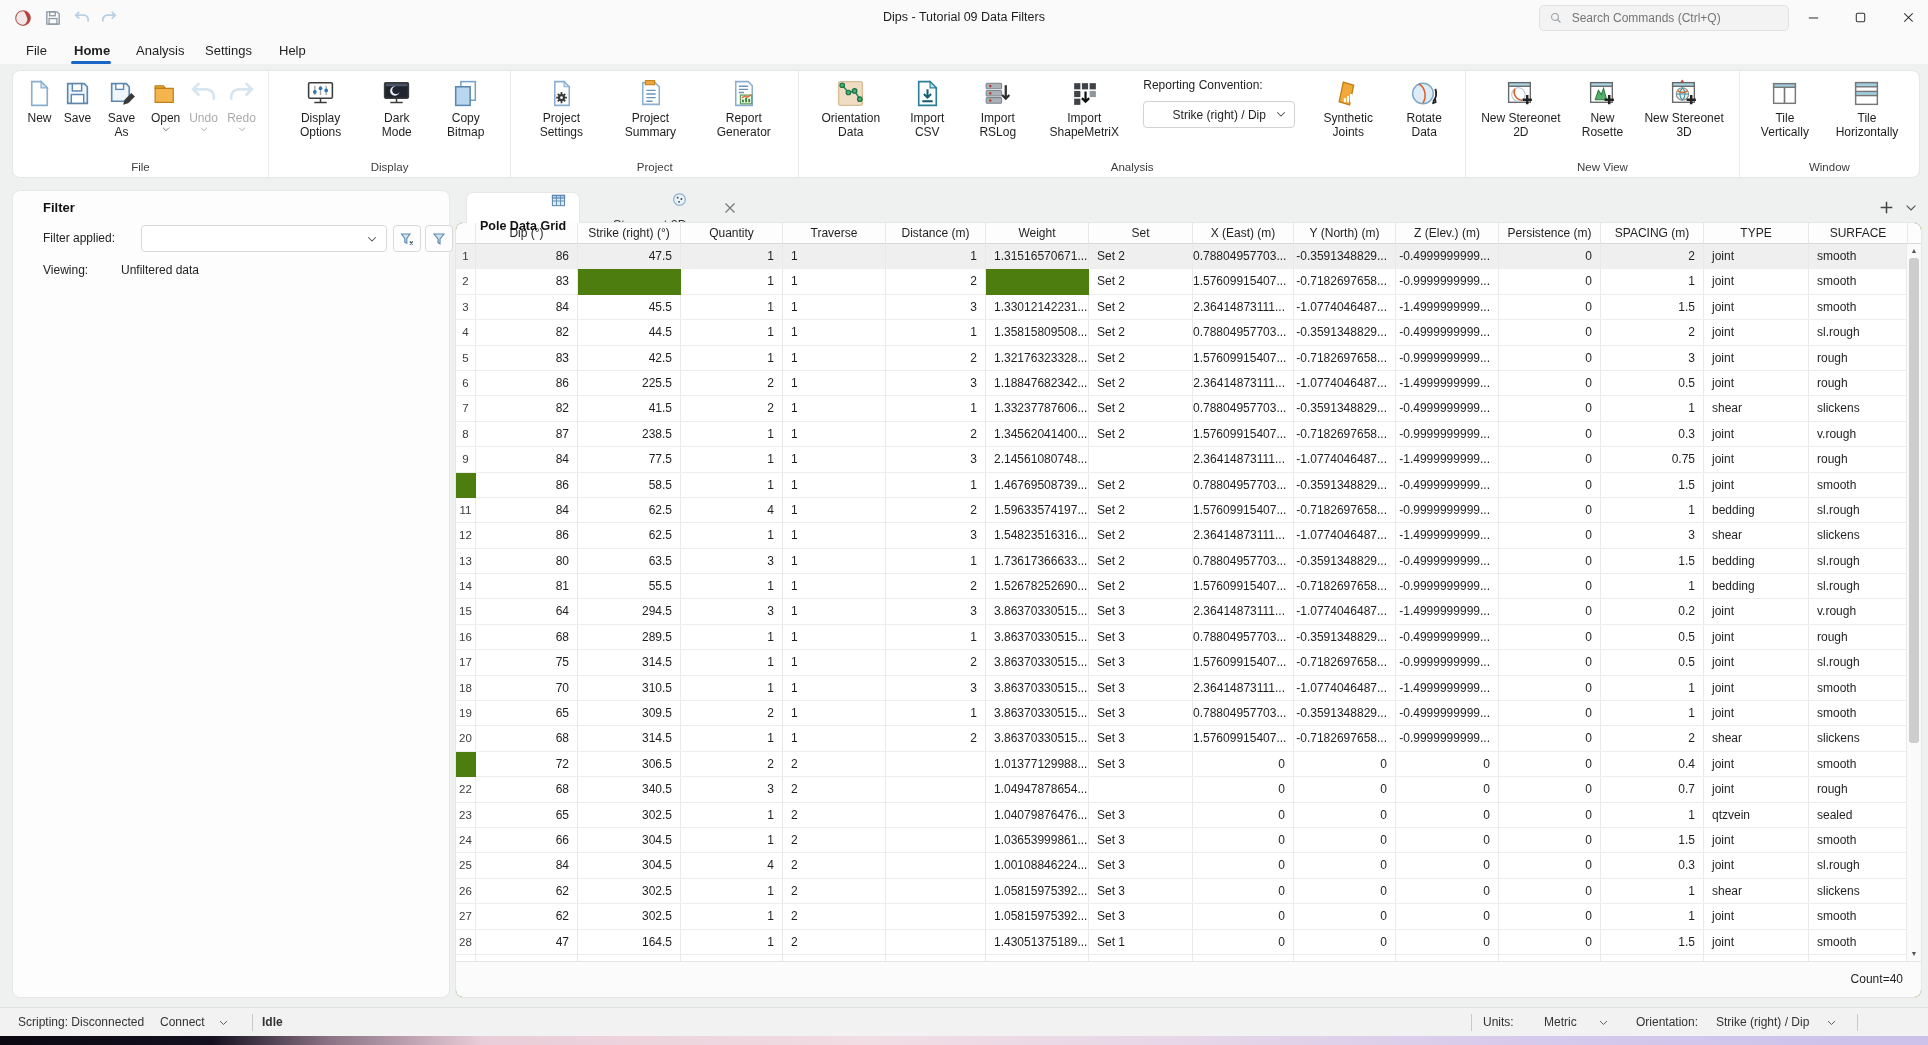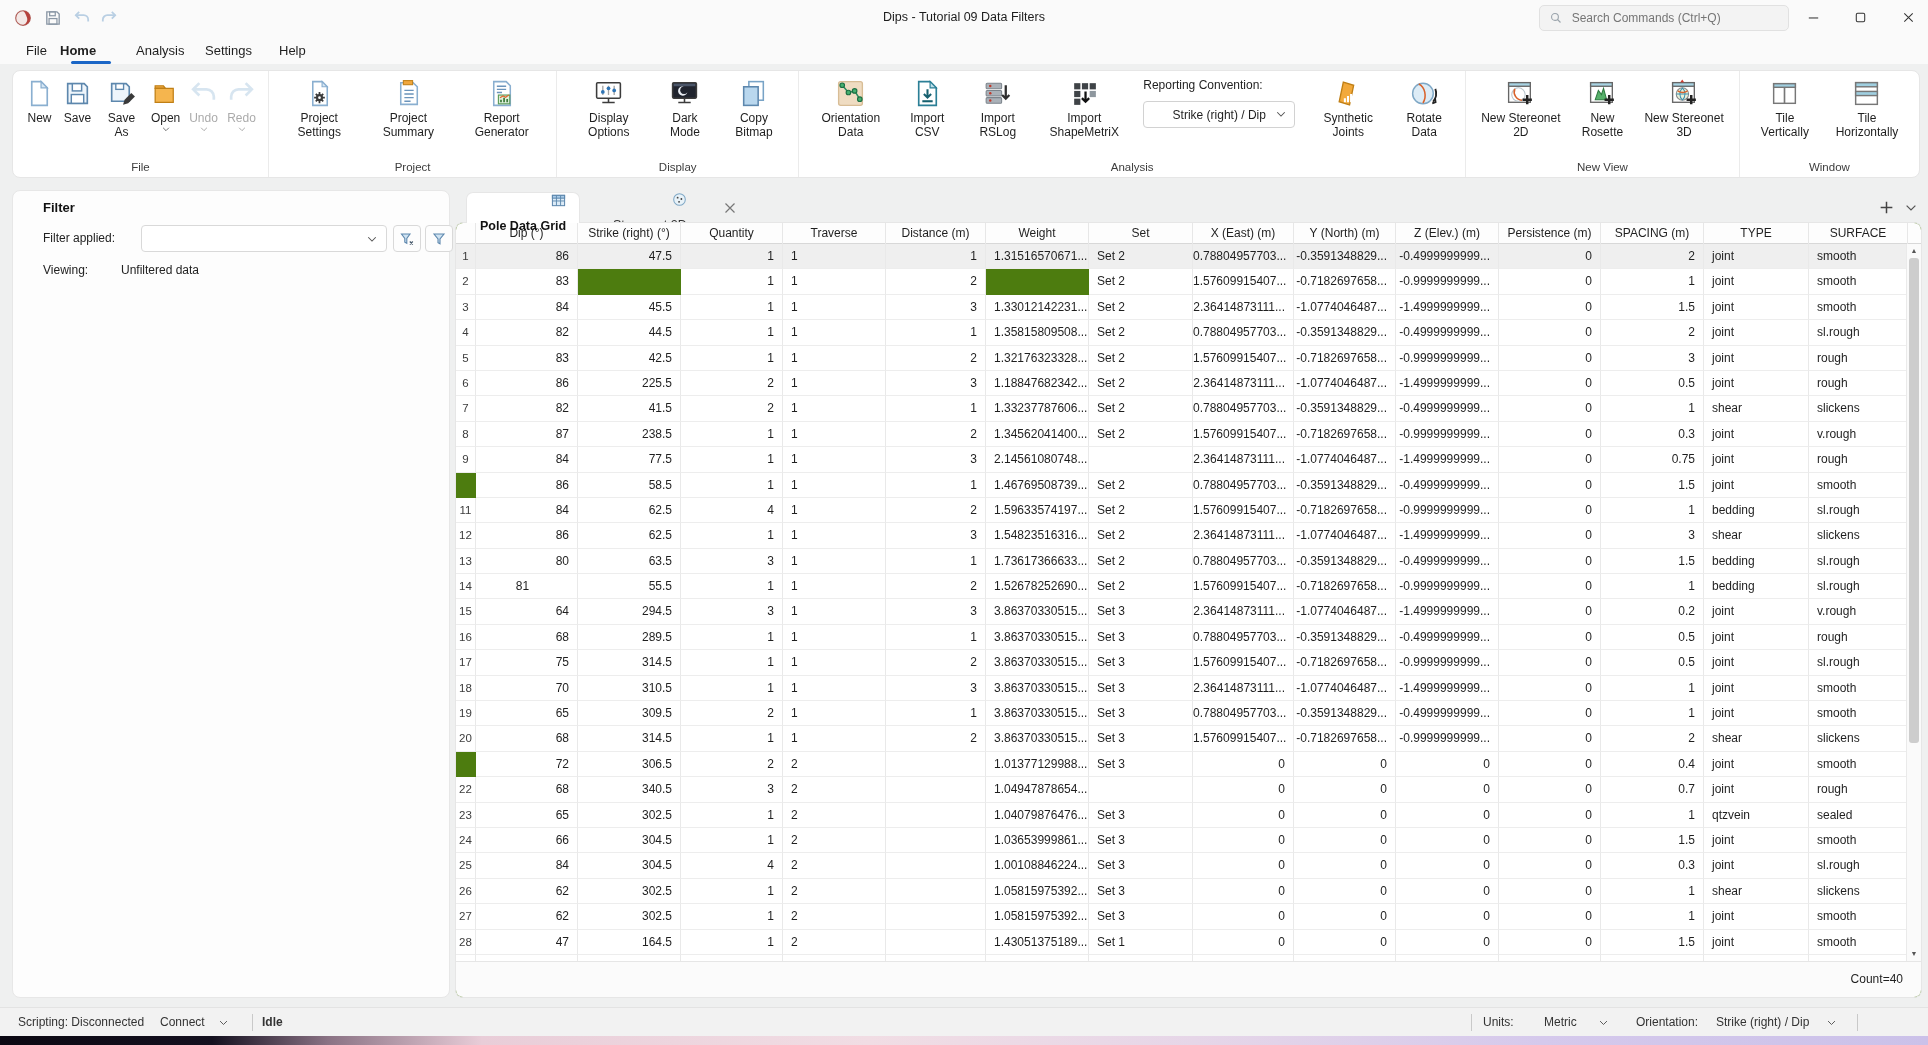--- a/index.html
+++ b/index.html
@@ -164,21 +164,21 @@
       <span>
         <svg viewBox="0 0 16 16">
           <path d="M3.5 3.5l9 9M12.5 3.5l-9 9" stroke="#333" stroke-width="1.1"></path>
         </svg>
       </span>
     </div>
 </div>
 
 <div id="menubar">
   <span class="menu-item" style="left:23px">File</span>
-  <span class="menu-item active" style="left:57px">Home</span>
+  <span class="menu-item active" style="left:71px">Home</span>
   <span class="menu-item" style="left:133px">Analysis</span>
   <span class="menu-item" style="left:202px">Settings</span>
   <span class="menu-item" style="left:276px">Help</span>
   <div id="menu-underline" style="left:71px;width:40px"></div>
 </div>
 
 <div id="ribbon">
     <div class="rgroup">
       <div class="rbuttons">
         <div class="rbtn">
@@ -247,20 +247,58 @@
           </span>
           <span class="rlab">Redo</span>
           <span class="rchev">
             <svg viewBox="0 0 16 12">
               <path d="M3 3l5 5 5-5" stroke="#555" stroke-width="1.4" fill="none"></path>
             </svg>
           </span>
         </div>
       </div>
       <div class="rgroup-label">File</div>
+    </div>
+    <div class="rgroup">
+      <div class="rbuttons">
+        <div class="rbtn">
+          <span>
+            <svg viewBox="0 0 30 30">
+              <rect x="3.5" y="4.5" width="23" height="15" rx="1" fill="#fff" stroke="#3c3c3c" stroke-width="1.5"></rect>
+              <path d="M15 19.5v4M9 23.8h12" stroke="#3c3c3c" stroke-width="1.5"></path>
+              <path d="M9.5 7.5v9M15 7.5v9M20.5 7.5v9" stroke="#a5a5a5" stroke-width="1.3"></path>
+              <circle cx="9.5" cy="13.5" r="1.8" fill="#2e74b5"></circle>
+              <circle cx="15" cy="10" r="1.8" fill="#2e74b5"></circle>
+              <circle cx="20.5" cy="12" r="1.8" fill="#2e74b5"></circle>
+            </svg>
+          </span>
+          <span class="rlab">Display Options</span>
+        </div>
+        <div class="rbtn">
+          <span>
+            <svg viewBox="0 0 30 30">
+              <rect x="3.5" y="4.5" width="23" height="15" rx="1" fill="#20242e" stroke="#3c3c3c" stroke-width="1.5"></rect>
+              <rect x="4.5" y="5.5" width="21" height="2.5" fill="#4a5568"></rect>
+              <path d="M17.8 13.8a3.8 3.8 0 1 1-3.6-5.8 4.6 4.6 0 1 0 3.6 5.8z" fill="#e8ecf2"></path>
+              <path d="M15 19.5v4M9 23.8h12" stroke="#3c3c3c" stroke-width="1.5"></path>
+            </svg>
+          </span>
+          <span class="rlab">Dark Mode</span>
+        </div>
+        <div class="rbtn">
+          <span>
+            <svg viewBox="0 0 30 30">
+              <rect x="10.5" y="3.5" width="14" height="18" fill="#fff" stroke="#78a3c6" stroke-width="1.5"></rect>
+              <rect x="5.5" y="8.5" width="14" height="18" fill="#b9d7ee" stroke="#5d87ad" stroke-width="1.5"></rect>
+            </svg>
+          </span>
+          <span class="rlab">Copy Bitmap</span>
+        </div>
+      </div>
+      <div class="rgroup-label">Display</div>
     </div>
     <div class="rgroup">
       <div class="rbuttons">
         <div class="rbtn">
           <span>
             <svg viewBox="0 0 30 30">
               <path d="M8.5 3.5h9l5 5v18h-14z" fill="#fff" stroke="#8aafd0" stroke-width="1.5"></path>
               <path d="M17.5 3.5v5h5z" fill="#d6e7f5" stroke="#8aafd0" stroke-width="1.1"></path>
               <g stroke="#3a3a3a" stroke-width="1.7">
                 <path d="M15 13.6v10.8M9.8 19h10.4M11.4 15.4l7.2 7.2M18.6 15.4l-7.2 7.2"></path>
@@ -288,58 +326,20 @@
               <path d="M10.5 8h9M10.5 11h9M10.5 14h5" stroke="#6b94bb" stroke-width="1.3"></path>
               <rect x="12" y="16.5" width="11" height="8.5" fill="#dff0dc" stroke="#5a9a57" stroke-width="1.1"></rect>
               <path d="M14.5 23.5v-2.5M17.5 23.5v-4.5M20.5 23.5v-3.2" stroke="#3f7d3c" stroke-width="1.7"></path>
               <path d="M13.5 19.2l3-1.8 2.5 1.3 3-2.2" stroke="#e0662e" stroke-width="1.1" fill="none"></path>
             </svg>
           </span>
           <span class="rlab">Report Generator</span>
         </div>
       </div>
       <div class="rgroup-label">Project</div>
-    </div>
-    <div class="rgroup">
-      <div class="rbuttons">
-        <div class="rbtn">
-          <span>
-            <svg viewBox="0 0 30 30">
-              <rect x="3.5" y="4.5" width="23" height="15" rx="1" fill="#fff" stroke="#3c3c3c" stroke-width="1.5"></rect>
-              <path d="M15 19.5v4M9 23.8h12" stroke="#3c3c3c" stroke-width="1.5"></path>
-              <path d="M9.5 7.5v9M15 7.5v9M20.5 7.5v9" stroke="#a5a5a5" stroke-width="1.3"></path>
-              <circle cx="9.5" cy="13.5" r="1.8" fill="#2e74b5"></circle>
-              <circle cx="15" cy="10" r="1.8" fill="#2e74b5"></circle>
-              <circle cx="20.5" cy="12" r="1.8" fill="#2e74b5"></circle>
-            </svg>
-          </span>
-          <span class="rlab">Display Options</span>
-        </div>
-        <div class="rbtn">
-          <span>
-            <svg viewBox="0 0 30 30">
-              <rect x="3.5" y="4.5" width="23" height="15" rx="1" fill="#20242e" stroke="#3c3c3c" stroke-width="1.5"></rect>
-              <rect x="4.5" y="5.5" width="21" height="2.5" fill="#4a5568"></rect>
-              <path d="M17.8 13.8a3.8 3.8 0 1 1-3.6-5.8 4.6 4.6 0 1 0 3.6 5.8z" fill="#e8ecf2"></path>
-              <path d="M15 19.5v4M9 23.8h12" stroke="#3c3c3c" stroke-width="1.5"></path>
-            </svg>
-          </span>
-          <span class="rlab">Dark Mode</span>
-        </div>
-        <div class="rbtn">
-          <span>
-            <svg viewBox="0 0 30 30">
-              <rect x="10.5" y="3.5" width="14" height="18" fill="#fff" stroke="#78a3c6" stroke-width="1.5"></rect>
-              <rect x="5.5" y="8.5" width="14" height="18" fill="#b9d7ee" stroke="#5d87ad" stroke-width="1.5"></rect>
-            </svg>
-          </span>
-          <span class="rlab">Copy Bitmap</span>
-        </div>
-      </div>
-      <div class="rgroup-label">Display</div>
     </div>
     <div class="rgroup">
       <div class="rbuttons">
         <div class="rbtn">
           <span>
             <svg viewBox="0 0 30 30">
               <rect x="3.5" y="3.5" width="23" height="23" rx="2" fill="#efdcc2" stroke="#d8bd96" stroke-width="1.3"></rect>
               <path d="M7 7l6 7 6-1.5 5 8" stroke="#2c8c5e" stroke-width="1.5" fill="none"></path>
               <g fill="#45b06f" stroke="#1d6f44" stroke-width="1.1">
                 <circle cx="7" cy="7" r="2.2"></circle>
@@ -801,21 +801,21 @@
         <div class="gcell al-r" style="width: 101px;">0.78804957703...</div>
         <div class="gcell al-r" style="width: 102px;">-0.3591348829...</div>
         <div class="gcell al-r" style="width: 103px;">-0.4999999999...</div>
         <div class="gcell al-r" style="width: 102px;">0</div>
         <div class="gcell al-r" style="width: 103px;">1.5</div>
         <div class="gcell al-l" style="width: 105px;">bedding</div>
         <div class="gcell al-l" style="width: 99px;">sl.rough</div>
       </div>
       <div class="grow">
         <div class="gcell al-c" style="width: 20px;">14</div>
-        <div class="gcell al-r" style="width: 102px; text-align: center;">81</div>
+        <div class="gcell al-r" style="width: 102px;">81</div>
         <div class="gcell al-r" style="width: 103px;">55.5</div>
         <div class="gcell al-r" style="width: 102px;">1</div>
         <div class="gcell al-l" style="width: 103px;">1</div>
         <div class="gcell al-r" style="width: 100px;">2</div>
         <div class="gcell al-l" style="width: 103px;">1.52678252690...</div>
         <div class="gcell al-l" style="width: 104px;">Set 2</div>
         <div class="gcell al-r" style="width: 101px;">1.57609915407...</div>
         <div class="gcell al-r" style="width: 102px;">-0.7182697658...</div>
         <div class="gcell al-r" style="width: 103px;">-0.9999999999...</div>
         <div class="gcell al-r" style="width: 102px;">0</div>

